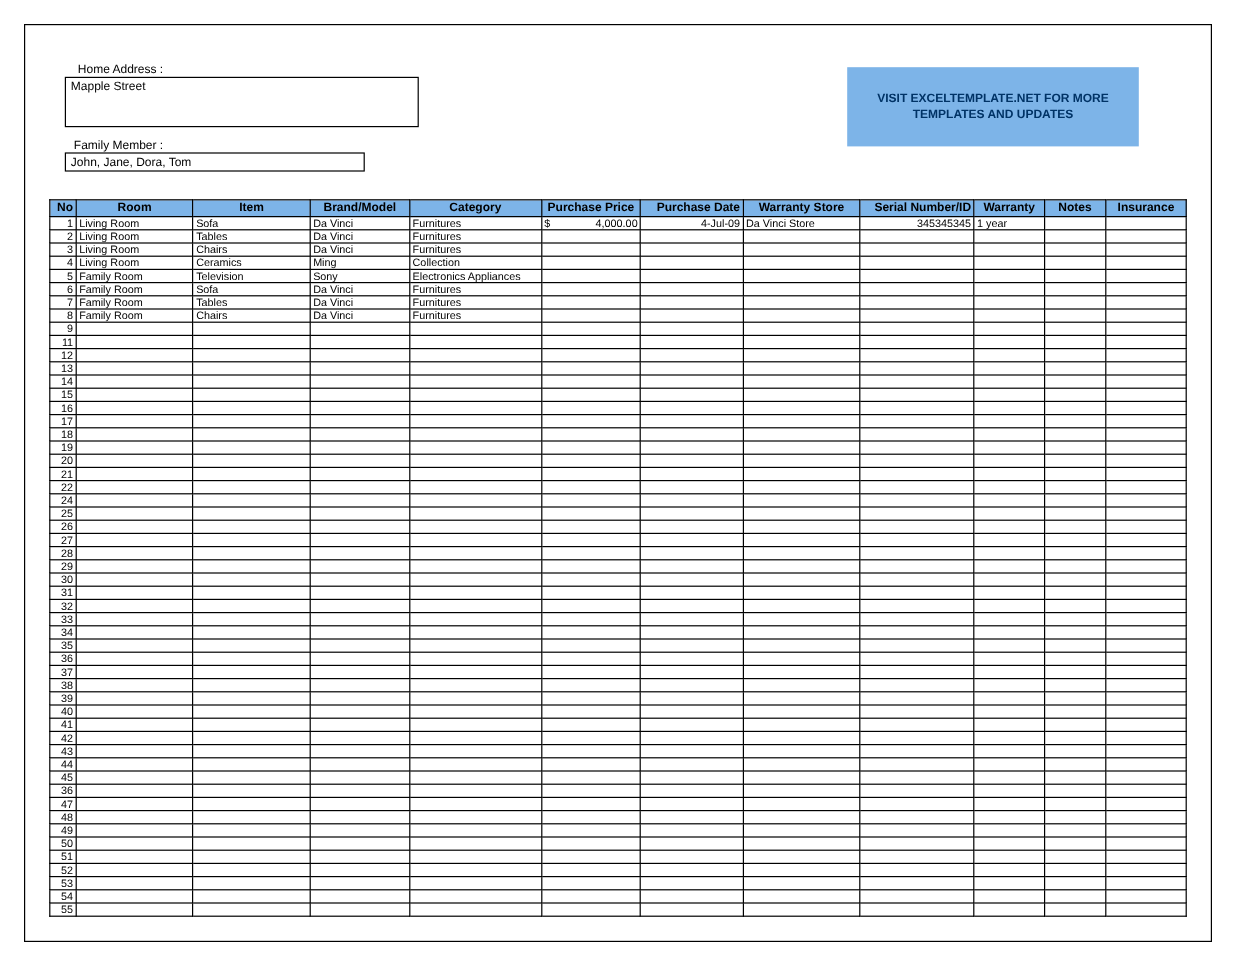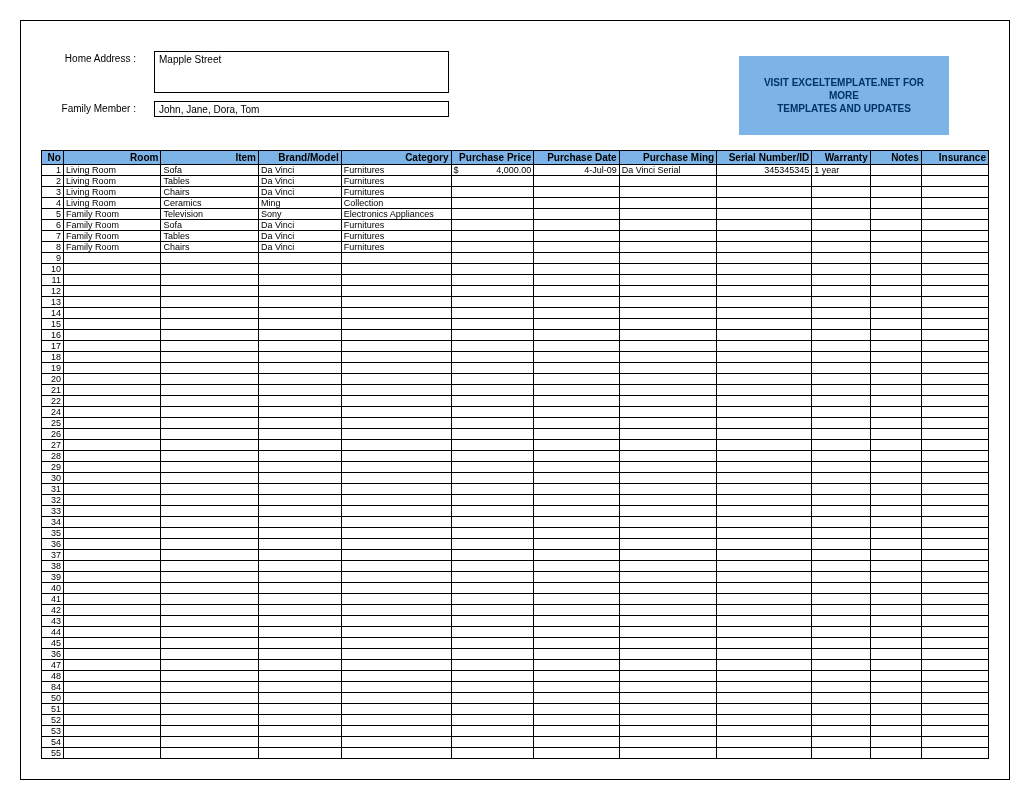--- a/index.html
+++ b/index.html
@@ -16,76 +16,77 @@
     }
     .outer-border {
       border: 1px solid #000;
       padding: 30px 20px 20px 20px;
       min-height: 757px;
     }
     .header-row {
       display: flex;
       align-items: flex-start;
       margin-bottom: 8px;
+      flex-direction: column;
     }
     .label-cell {
       width: 100px;
       text-align: right;
       padding-right: 5px;
       padding-top: 2px;
       font-size: 10px;
     }
     .input-box {
       border: 1px solid #000;
       padding: 2px 4px;
       font-size: 10px;
       background: #fff;
       margin-left: 13px;
     }
     .address-box {
       width: 295px;
       height: 42px;
     }
     .member-box {
-      width: 295px;
+      width: 250px;
       height: 16px;
     }
     .header-section {
       display: flex;
       justify-content: space-between;
       align-items: flex-start;
       margin-bottom: 15px;
     }
     .left-header {
       flex: 1;
     }
     .banner {
       background: #7db4e8;
       color: #003366;
       font-weight: bold;
       font-size: 10px;
       text-align: center;
       padding: 20px 15px;
-      width: 210px;
+      width: 243px;
       margin-right: 40px;
       margin-top: 5px;
       line-height: 1.3;
     }
     table {
       border-collapse: collapse;
       width: 100%;
       table-layout: fixed;
     }
     th {
       background: #7db4e8;
       border: 1px solid #000;
       padding: 1px 2px;
       font-size: 10px;
       font-weight: bold;
-      text-align: right;
+      text-align: center;
       height: 14px;
     }
     td {
       border: 1px solid #000;
       padding: 0 2px;
       font-size: 9px;
       height: 11px;
       white-space: nowrap;
       overflow: hidden;
     }
@@ -128,42 +129,42 @@
   <table>
     <thead>
       <tr>
         <th class="col-no">No</th>
         <th class="col-room">Room</th>
         <th class="col-item">Item</th>
         <th class="col-brand">Brand/Model</th>
         <th class="col-category">Category</th>
         <th class="col-price">Purchase Price</th>
         <th class="col-date">Purchase Date</th>
-        <th class="col-store">Purchase Ming</th>
+        <th class="col-store">Warranty Store</th>
         <th class="col-serial">Serial Number/ID</th>
         <th class="col-warranty">Warranty</th>
         <th class="col-notes">Notes</th>
         <th class="col-insurance">Insurance</th>
       </tr>
     </thead>
     <tbody id="table-body">
     <tr>
           <td class="col-no">1</td>
           <td class="col-room">Living Room</td>
           <td class="col-item">Sofa</td>
           <td class="col-brand">Da Vinci</td>
           <td class="col-category">Furnitures</td>
           <td class="col-price">
             <span class="price-cell">
               <span>$</span>
               <span>4,000.00</span>
             </span>
           </td>
           <td class="col-date">4-Jul-09</td>
-          <td class="col-store">Da Vinci Serial</td>
+          <td class="col-store">Da Vinci Store</td>
           <td class="col-serial">345345345</td>
           <td class="col-warranty">1 year</td>
           <td class="col-notes"></td>
           <td class="col-insurance"></td>
         </tr>
         <tr>
           <td class="col-no">2</td>
           <td class="col-room">Living Room</td>
           <td class="col-item">Tables</td>
           <td class="col-brand">Da Vinci</td>
@@ -268,34 +269,20 @@
           <td class="col-category"></td>
           <td class="col-price"></td>
           <td class="col-date"></td>
           <td class="col-store"></td>
           <td class="col-serial"></td>
           <td class="col-warranty"></td>
           <td class="col-notes"></td>
           <td class="col-insurance"></td>
         </tr>
         <tr>
-          <td class="col-no">10</td>
-          <td class="col-room"></td>
-          <td class="col-item"></td>
-          <td class="col-brand"></td>
-          <td class="col-category"></td>
-          <td class="col-price"></td>
-          <td class="col-date"></td>
-          <td class="col-store"></td>
-          <td class="col-serial"></td>
-          <td class="col-warranty"></td>
-          <td class="col-notes"></td>
-          <td class="col-insurance"></td>
-        </tr>
-        <tr>
           <td class="col-no">11</td>
           <td class="col-room"></td>
           <td class="col-item"></td>
           <td class="col-brand"></td>
           <td class="col-category"></td>
           <td class="col-price"></td>
           <td class="col-date"></td>
           <td class="col-store"></td>
           <td class="col-serial"></td>
           <td class="col-warranty"></td>
@@ -800,21 +787,21 @@
           <td class="col-category"></td>
           <td class="col-price"></td>
           <td class="col-date"></td>
           <td class="col-store"></td>
           <td class="col-serial"></td>
           <td class="col-warranty"></td>
           <td class="col-notes"></td>
           <td class="col-insurance"></td>
         </tr>
         <tr>
-          <td class="col-no">84</td>
+          <td class="col-no">49</td>
           <td class="col-room"></td>
           <td class="col-item"></td>
           <td class="col-brand"></td>
           <td class="col-category"></td>
           <td class="col-price"></td>
           <td class="col-date"></td>
           <td class="col-store"></td>
           <td class="col-serial"></td>
           <td class="col-warranty"></td>
           <td class="col-notes"></td>

